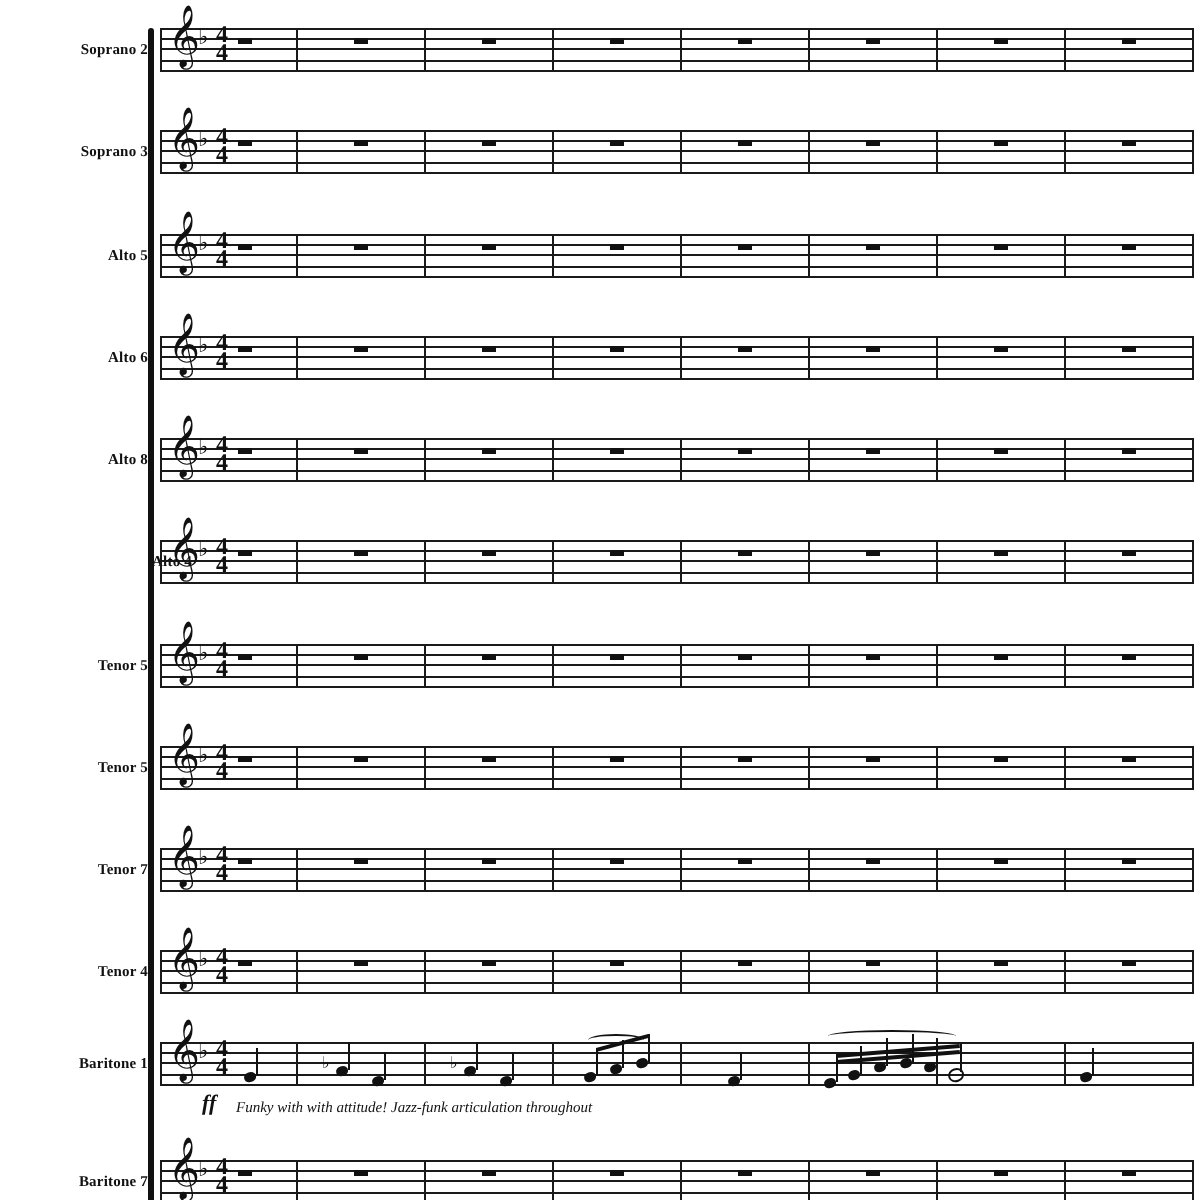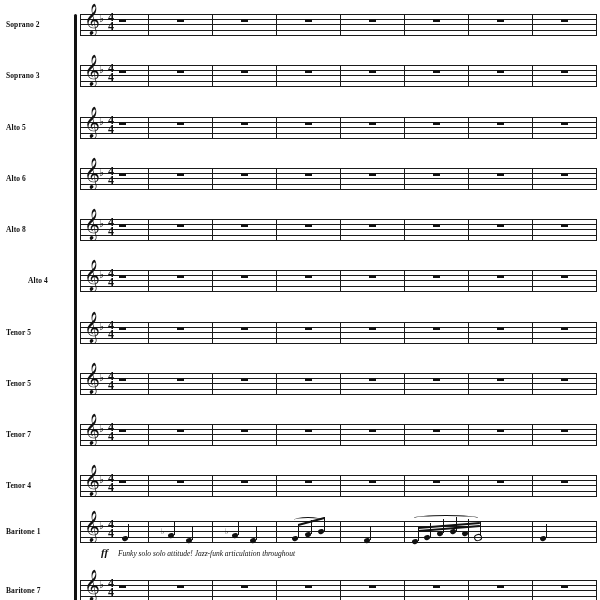--- a/index.html
+++ b/index.html
@@ -26,20 +26,21 @@
 
   .staff-row {
     position: absolute;
     left: 0;
     width: 600px;
   }
 
   .inst-label {
     position: absolute;
     right: 0;
+    text-align: right;
     font-family: "Liberation Serif", serif;
     font-size: 7.5px;
     font-weight: bold;
     letter-spacing: 0.1px;
     color: #111;
     white-space: nowrap;
   }
 
   .staff {
     position: absolute;
@@ -550,21 +551,21 @@
       <div class="note-head open" style="left: 474px; top: 12.6px;"></div>
       <div class="stem" style="left: 479.6px; top: 1px; height: 14px;"></div>
       <div class="note-head" style="left: 540px; top: 14.6px;"></div>
       <div class="stem" style="left: 545.6px; top: 3px; height: 14px;"></div>
       <div class="beam" style="left: 297.6px; top: 3px; width: 26.9258px; height: 1.9px; transform-origin: 0px 0px; transform: rotate(-15.0685deg);"></div>
       <div class="beam" style="left: 417.6px; top: 6px; width: 62.2013px; height: 2px; transform-origin: 0px 0px; transform: rotate(-4.61065deg);"></div>
       <div class="beam" style="left: 417.6px; top: 9.2px; width: 62.2013px; height: 1.6px; transform-origin: 0px 0px; transform: rotate(-4.61065deg);"></div>
       <div class="slur" style="left: 414px; top: -6px; width: 64px;"></div>
       <div class="slur" style="left: 294px; top: -4px; width: 28px;"></div>
       <div class="dynamic" style="left: 101px; top: 24.8px;">ff</div>
-      <div class="expression" style="left: 118px; top: 27.8px;">Funky solo solo attitude! Jazz-funk articulation throughout</div>
+      <div class="expression" style="left: 118px; top: 27.8px;">Funky with with attitude! Jazz-funk articulation throughout</div>
     </div>
     <div class="staff-row" style="top: 580px; height: 22.8px;">
       <div class="inst-label" style="top: 6.4px; width: 68px; right: 526px;">Baritone 7</div>
       <div class="staff" style="top: 0px; height: 20.8px;">
         <div class="staff-line" style="top: 0px;"></div>
         <div class="staff-line" style="top: 5.2px;"></div>
         <div class="staff-line" style="top: 10.4px;"></div>
         <div class="staff-line" style="top: 15.6px;"></div>
       </div>
       <div class="barline" style="left: 80px; top: 0px; height: 21.8px;"></div>

